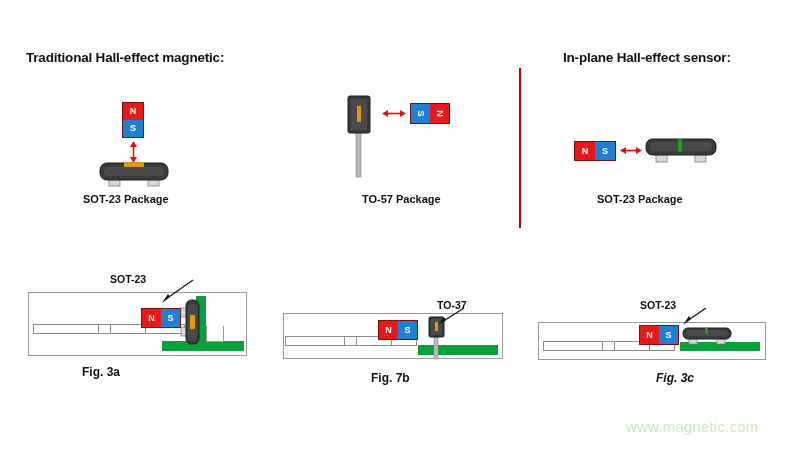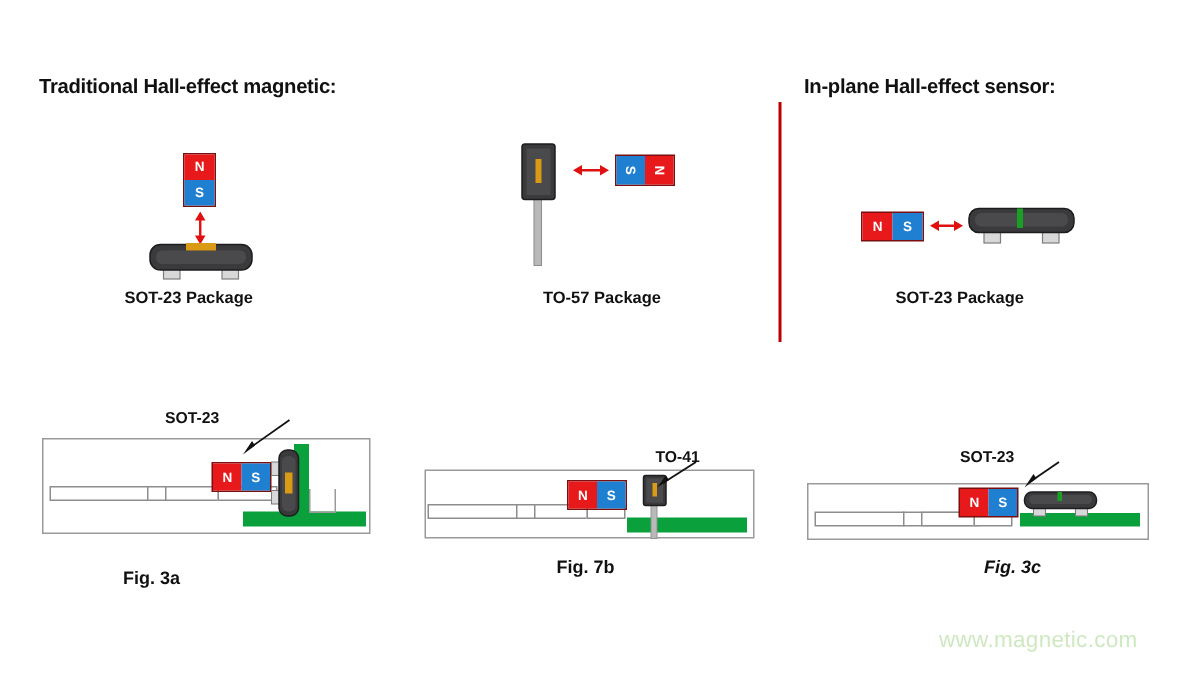--- a/index.html
+++ b/index.html
@@ -3,34 +3,34 @@
 <meta charset="utf-8">
 <style>
   html,body{margin:0;padding:0;background:#ffffff;}
   body{width:800px;height:450px;position:relative;overflow:hidden;
        font-family:"Liberation Sans","DejaVu Sans",sans-serif;color:#000;}
   .canvas{position:absolute;inset:0;}
 
   
   .heading{position:absolute;font-weight:bold;font-size:13.5px;letter-spacing:-0.2px;color:#111;white-space:nowrap;}
   #hd-traditional{left:26px;top:50px;}
-  #hd-inplane{left:536px;top:50px;}
+  #hd-inplane{left:563px;top:50px;}
   #hd-alternate{left:26px;top:243px;}
 
   
   .divider{position:absolute;left:519px;top:68px;width:2px;height:160px;background:#c00000;}
 
   
   .pkg-caption{position:absolute;font-weight:bold;font-size:11px;white-space:nowrap;color:#111;}
   #cap-sot23-a{left:83px;top:193px;}
   #cap-to92{left:362px;top:193px;}
   #cap-sot23-b{left:597px;top:193px;}
 
   .fig-caption{position:absolute;font-weight:bold;font-size:12px;white-space:nowrap;color:#111;}
-  #fig-a{left:82px;top:378px;text-align:right;}
+  #fig-a{left:82px;top:365px;text-align:right;}
   #fig-b{left:371px;top:371px;}
   #fig-c{left:656px;top:371px;font-style:italic;}
 
   
   .magnet-v{position:absolute;width:22px;height:36px;box-sizing:border-box;
             display:flex;flex-direction:column;border:1px solid #7a0f0f;}
   .magnet-v .pole{flex:1;display:flex;align-items:center;justify-content:center;
             font-weight:bold;font-size:9px;color:#ffffff;line-height:1;}
   .pole.n{background:#e8191b;}
   .pole.s{background:#1f7fd0;}
@@ -197,21 +197,21 @@
 
   <div class="pcb" style="left:418px;top:345px;width:80px;height:10px;"></div>
 
   <svg class="to92" style="left:426px;top:316px;" width="22" height="44" viewBox="0 0 22 44">
     <rect x="8" y="19" width="4" height="24" fill="#b9b9b9" stroke="#8f8f8f" stroke-width="0.6"></rect>
     <rect x="3" y="1" width="15" height="20" rx="1.5" ry="1.5" fill="#3a3a3c" stroke="#1d1d1f" stroke-width="1"></rect>
     <rect x="5" y="3" width="11" height="16" fill="#4a4a4d"></rect>
     <rect x="9" y="6" width="3" height="9" fill="#d99a16"></rect>
   </svg>
 
-  <div class="anno" style="left:437px;top:299px;">TO-41</div>
+  <div class="anno" style="left:437px;top:299px;">TO-37</div>
   <svg style="position:absolute;left:432px;top:306px;" width="34" height="20" viewBox="0 0 34 20">
     <line x1="32" y1="2" x2="10" y2="16" stroke="#111" stroke-width="1.2"></line>
     <polygon points="6,19 14,14 12,11" fill="#111"></polygon>
   </svg>
 
   <div class="fig-caption" id="fig-b">Fig. 7b</div>
 
   <div class="fig-frame" style="left:538px;top:322px;width:228px;height:38px;"></div>
 
   <div class="rail" style="left:543px;top:341px;width:110px;height:10px;"></div>

